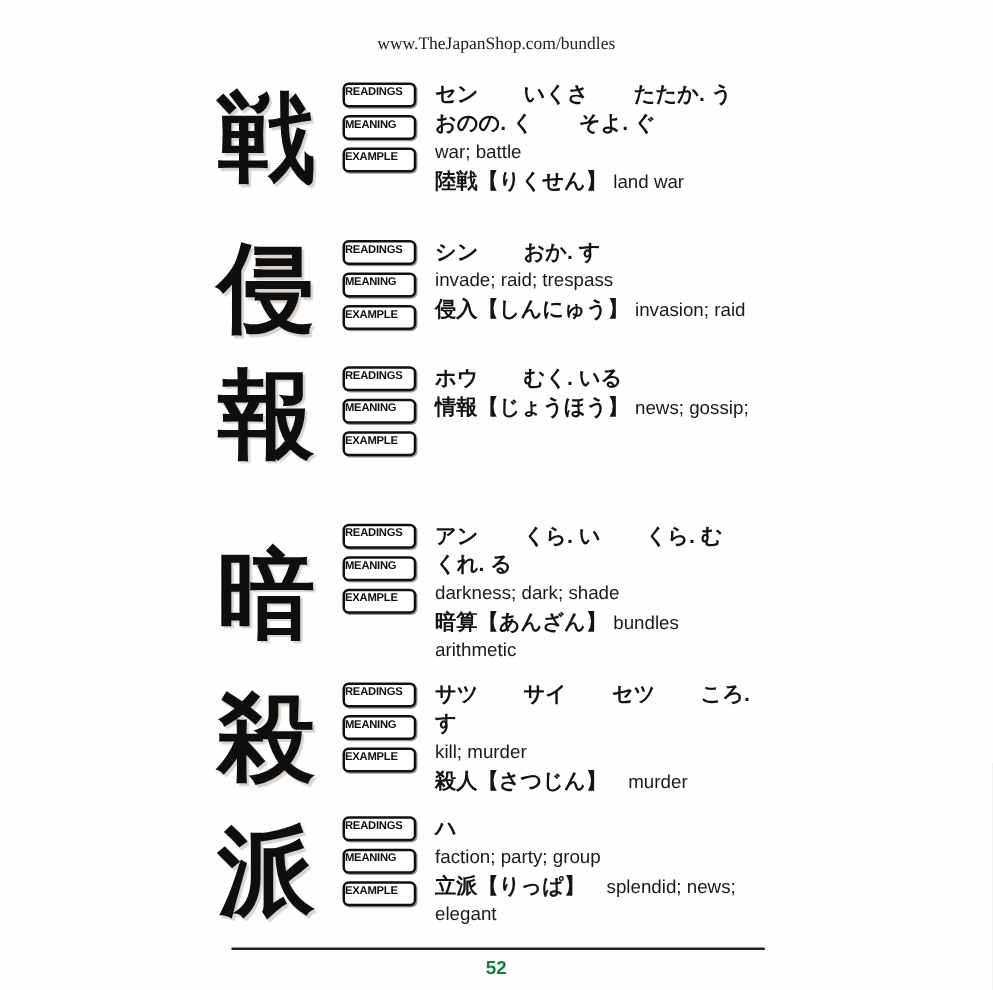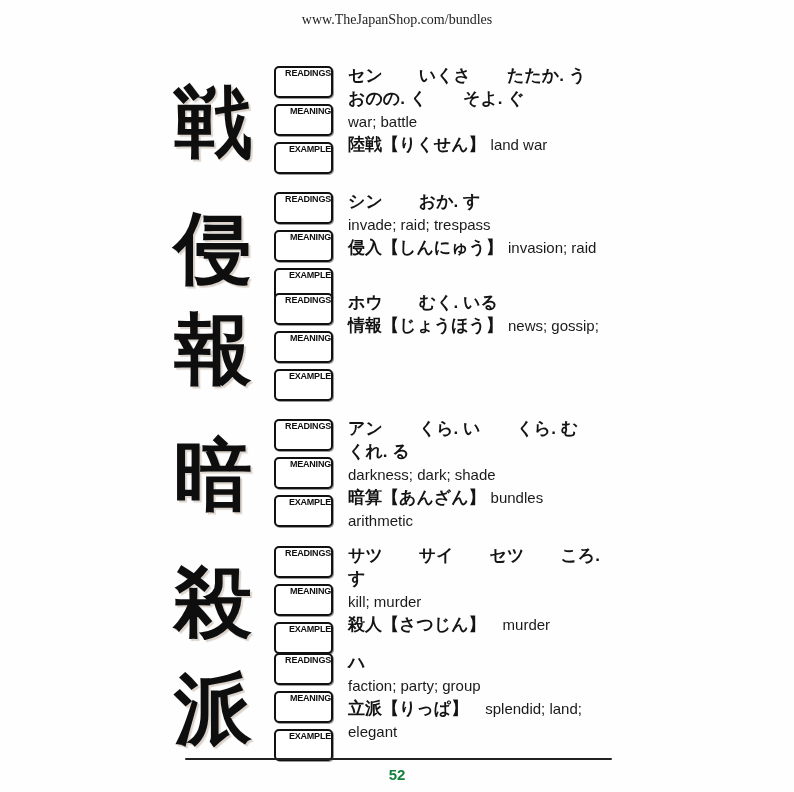--- a/index.html
+++ b/index.html
@@ -6,21 +6,21 @@
   .page{
     position:relative;
     width:794px;height:792px;
     background:#fefefe;
     font-family:"Liberation Sans",sans-serif;
     color:#1a1a1a;
     overflow:hidden;
     margin:0 auto;
   }
   .header{
-    position:absolute;top:12px;left:0;right:0;
+    position:absolute;top:28px;left:0;right:0;
     text-align:center;
     font-family:"Liberation Serif",serif;
     font-size:14px;color:#222;
   }
   .entries{position:absolute;left:0;top:0;width:100%;height:100%;}
   .entry{position:absolute;left:152px;display:flex;align-items:stretch;}
   .entry:nth-child(1){top:64px;}
   .entry:nth-child(2){top:190px;}
   .entry:nth-child(3){top:291px;}
   .entry:nth-child(4){top:417px;}
@@ -28,24 +28,24 @@
   .entry:nth-child(6){top:651px;}
   .kanji-cell{
     width:122px;flex:0 0 122px;
     display:flex;align-items:center;justify-content:center;
     align-self:center;
     font-size:78px;font-weight:900;line-height:1;color:#0e0e0e;
     text-shadow:2px 2px 1px rgba(90,55,25,0.22);
   }
   .labels-col{width:62px;flex:0 0 62px;margin-right:12px;padding-top:2px;}
   .label-box{
-    box-sizing:border-box;width:59px;height:32px;margin-bottom:6px;
+    box-sizing:border-box;width:59px;height:20px;margin-bottom:6px;
     border:2px solid #111;border-radius:5px;background:#fff;
     font-weight:700;font-size:9px;letter-spacing:-0.2px;
-    text-align:right;line-height:11px;color:#0e0e0e;
+    text-align:left;line-height:11px;color:#0e0e0e;
     box-shadow:1px 1px 0 rgba(0,0,0,0.4);
   }
   .text-col{width:272px;}
   .line{height:23px;line-height:23px;white-space:nowrap;}
   .seg{display:inline-block;vertical-align:baseline;}
   .seg.jp,.seg.jp-u{font-size:17px;font-weight:700;margin-right:36px;color:#141414;}
   .seg.jp:last-child,.seg.jp-u:last-child{margin-right:0;}
   .seg.jp-u{text-underline-offset:4px;text-decoration-thickness:1.5px;}
   .seg.en{font-size:15px;font-weight:400;}
   .seg.jpx{font-size:17px;font-weight:700;margin-right:5px;color:#141414;}
@@ -139,21 +139,21 @@
       <div class="entry">
         <div class="kanji-cell">派</div>
         <div class="labels-col">
           <div class="label-box">READINGS</div>
           <div class="label-box">MEANING</div>
           <div class="label-box">EXAMPLE</div>
         </div>
         <div class="text-col">
           <div class="line"><span class="seg jp">ハ</span></div>
           <div class="line"><span class="seg en">faction; party; group</span></div>
-          <div class="line"><span class="seg jpx">立派【りっぱ】</span><span class="seg enx-gap">splendid; land;</span></div>
+          <div class="line"><span class="seg jpx">立派【りっぱ】</span><span class="seg enx-gap">splendid; news;</span></div>
           <div class="line"><span class="seg enx">elegant</span></div>
         </div>
       </div>
     </div>
 
   <div class="footer-line"></div>
 
   <div class="page-number">52</div>
 
 </div>

